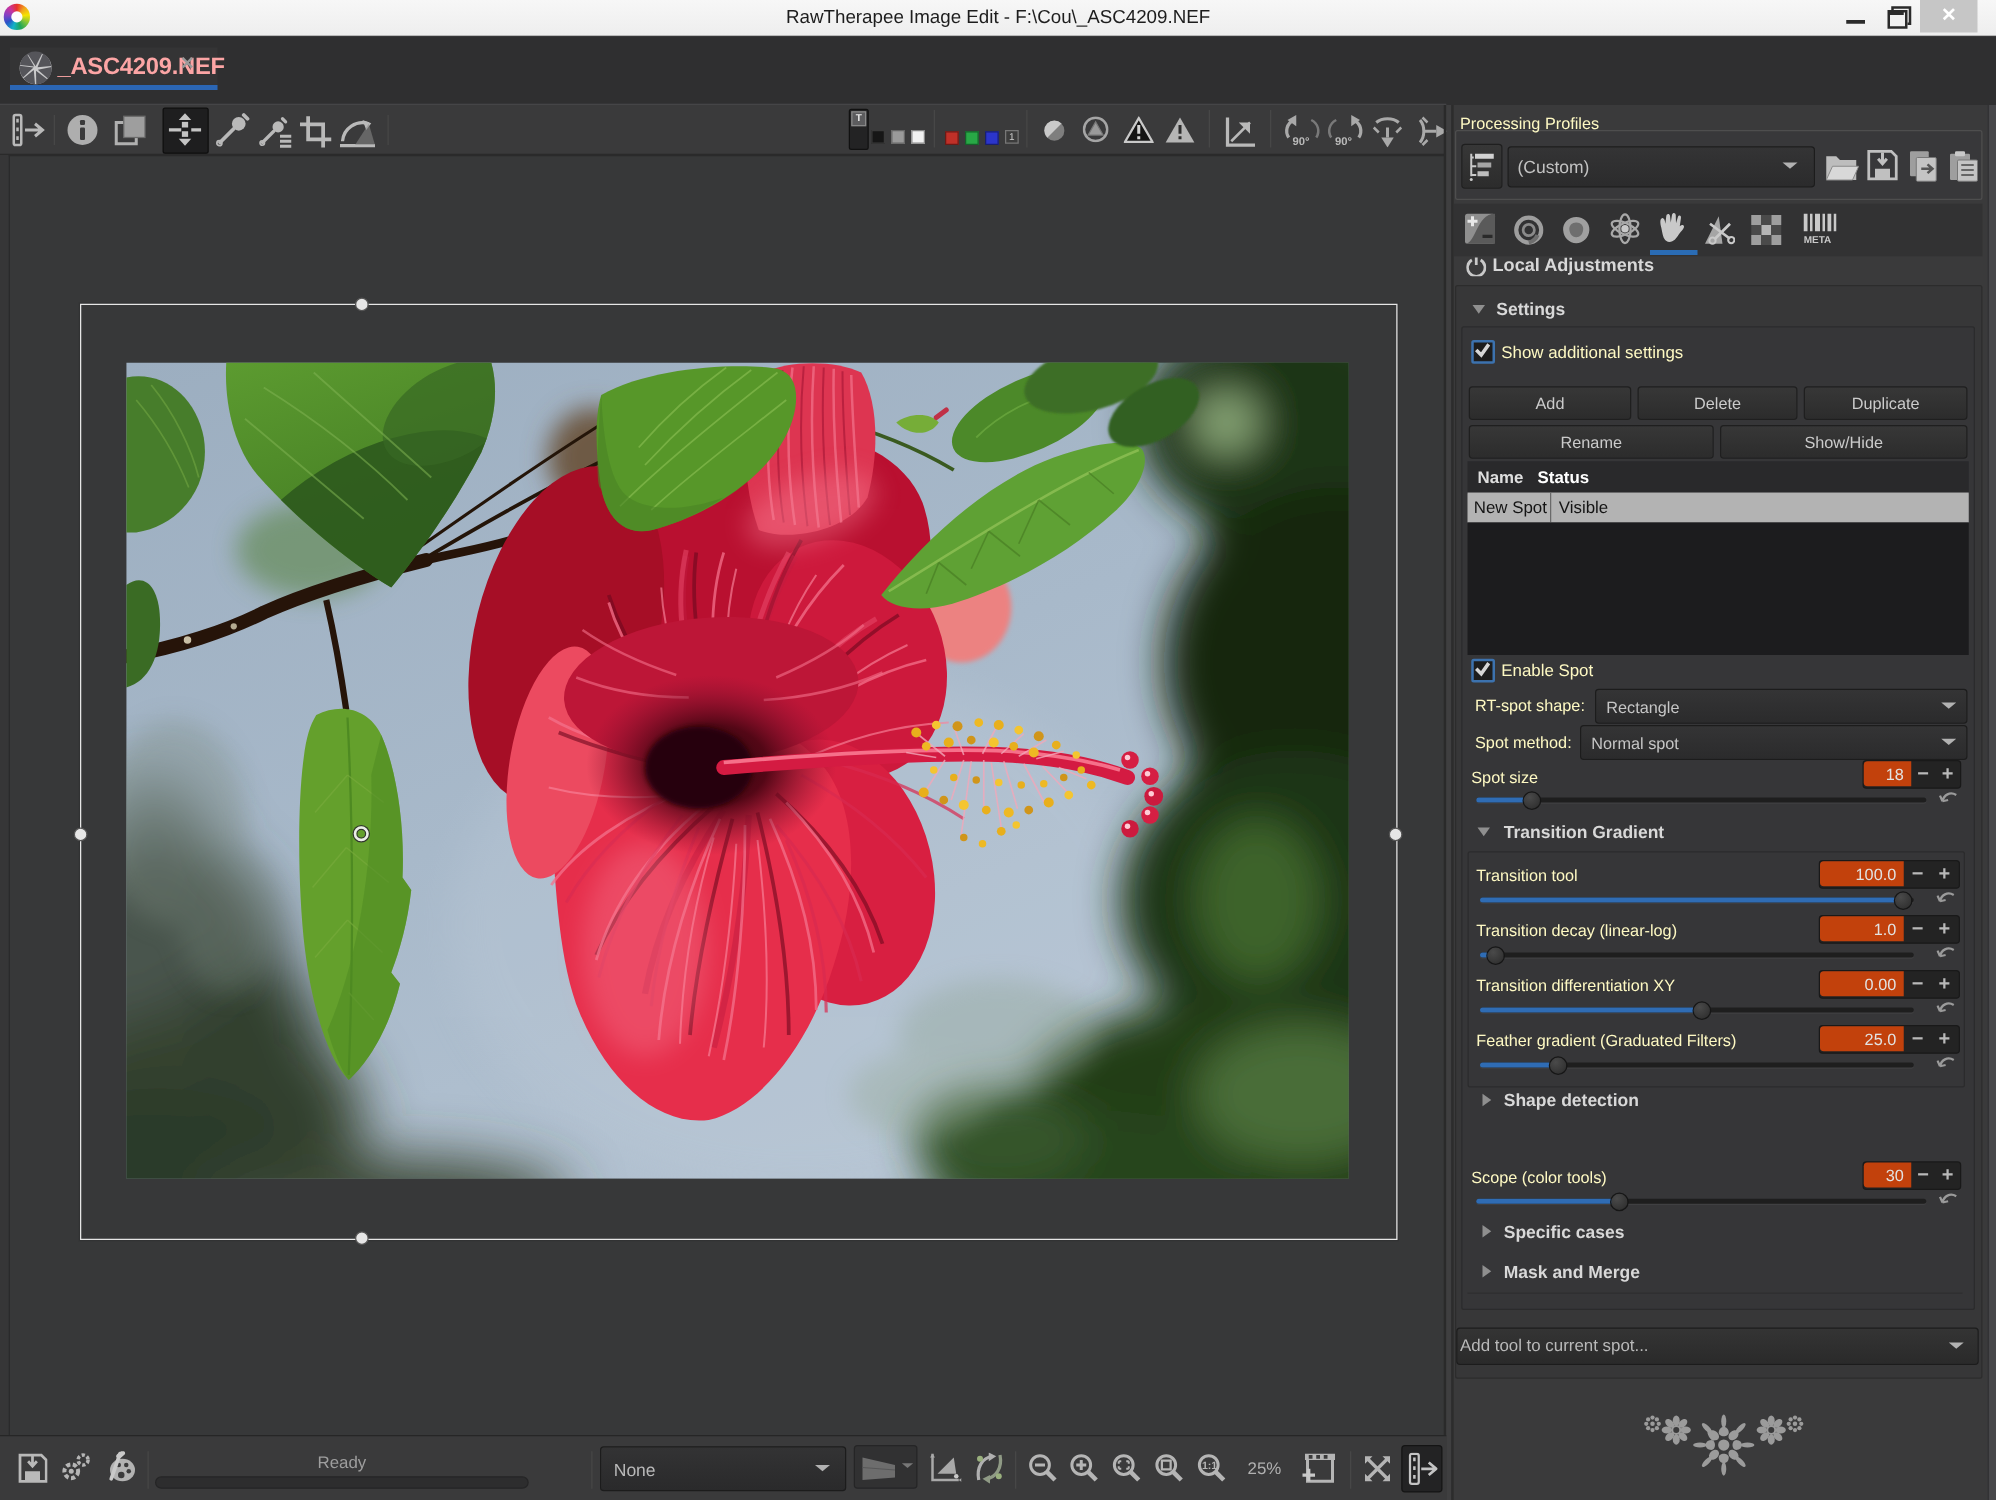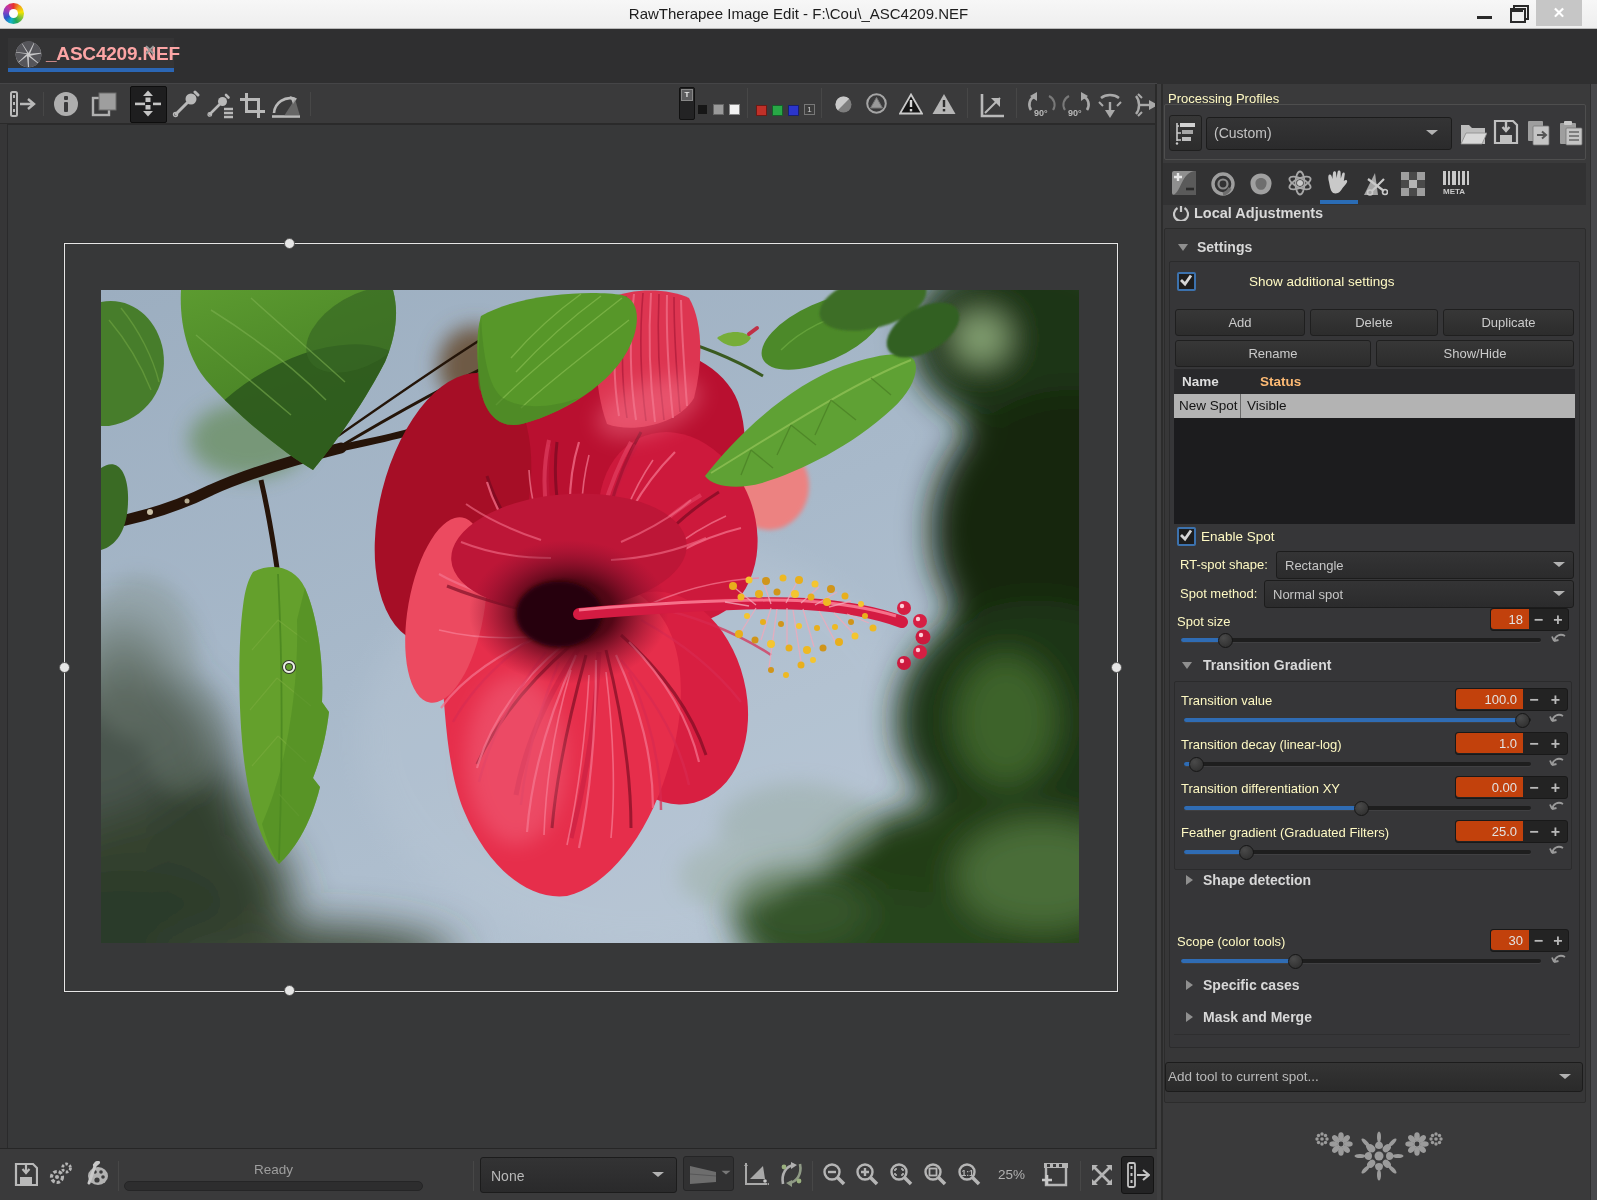--- a/index.html
+++ b/index.html
@@ -581,30 +581,30 @@
   <div class="abs" style="left:1px;top:144px;width:420px;height:873px;border:1px solid #2c2c2c;background:#373738;border-radius:2px;"></div>
 
   <div class="abs tri-dn" style="left:15px;top:160px;"></div>
   <div class="abs blbl" style="left:34px;top:155px;">Settings</div>
 
   <div class="abs" style="left:6px;top:177px;width:409px;height:785px;border:1px solid #2b2b2c;background:#363638;border-radius:2px;"></div>
   <div class="abs chk" style="left:14px;top:188px;"></div>
   <svg class="abs" style="left:15px;top:188px;" width="16" height="16" viewBox="0 0 16 16">
       <path d="M3 8 L7 12 L13 3.5" fill="none" stroke="#d6d6d6" stroke-width="2.8"></path>
     </svg>
-  <div class="abs lbl" style="left:38px;top:190px;font-size:13.5px;margin-left:48px;">Show additional settings</div>
+  <div class="abs lbl" style="left:38px;top:190px;font-size:13.5px;">Show additional settings</div>
   <div class="abs btn" style="left:12px;top:225px;width:130px;height:27px;line-height:26px;">Add</div>
   <div class="abs btn" style="left:147px;top:225px;width:128px;height:27px;line-height:26px;">Delete</div>
   <div class="abs btn" style="left:280px;top:225px;width:131px;height:27px;line-height:26px;">Duplicate</div>
   <div class="abs btn" style="left:12px;top:256px;width:196px;height:27px;line-height:26px;">Rename</div>
   <div class="abs btn" style="left:213px;top:256px;width:198px;height:27px;line-height:26px;">Show/Hide</div>
 
   <div class="abs" style="left:11px;top:285px;width:401px;height:25px;background:#29292b;border-bottom:1px solid #1a1a1a;"></div>
   <div class="abs" style="left:19px;top:290px;font-size:13.5px;font-weight:bold;color:#dedede;">Name</div>
-  <div class="abs" style="left:97px;top:290px;font-size:13.5px;font-weight:bold;color:#fdba74;">Status</div>
+  <div class="abs" style="left:67px;top:290px;font-size:13.5px;font-weight:bold;color:#ffffff;">Status</div>
   <div class="abs" style="left:11px;top:310px;width:401px;height:24px;background:#b3b3b3;"></div>
   <div class="abs" style="left:16px;top:314px;font-size:13.5px;color:#141414;">New Spot</div>
   <div class="abs" style="left:77px;top:310px;width:1px;height:24px;background:#6a6a6a;"></div>
   <div class="abs" style="left:84px;top:314px;font-size:13.5px;color:#141414;">Visible</div>
   <div class="abs" style="left:11px;top:334px;width:401px;height:106px;background:#1c1c1e;"></div>
 
   <div class="abs chk" style="left:14px;top:443px;"></div>
   <svg class="abs" style="left:15px;top:443px;" width="16" height="16" viewBox="0 0 16 16">
       <path d="M3 8 L7 12 L13 3.5" fill="none" stroke="#d6d6d6" stroke-width="2.8"></path>
     </svg>
@@ -628,21 +628,21 @@
   <div class="abs fill" style="left:18px;top:554px;width:44px;"></div>
   <div class="abs thumb" style="left:55px;top:549px;"></div>
   <svg class="abs" style="left:388px;top:548px;" width="16" height="14" viewBox="0 0 16 14">
       <path d="M14 4 C9 1 4 4 3 9 M3 9 L1 4.5 M3 9 L7.5 8" fill="none" stroke="#9a9a9a" stroke-width="1.8"></path>
     </svg>
 
   <div class="abs tri-dn" style="left:19px;top:578px;"></div>
   <div class="abs blbl" style="left:40px;top:573px;">Transition Gradient</div>
   <div class="abs" style="left:11px;top:597px;width:396px;height:187px;border:1px solid #2b2b2c;border-radius:2px;"></div>
 
-  <div class="abs lbl" style="left:18px;top:609px;">Transition value</div>
+  <div class="abs lbl" style="left:18px;top:609px;">Transition tool</div>
   <div class="abs" style="left:292px;top:604px;width:113px;height:23px;background:#232323;border:1px solid #191919;border-radius:3px;box-sizing:border-box;"></div>
   <div class="abs vbox" style="left:293px;top:605px;width:67px;height:20px;">100.0</div>
   <div class="abs pm" style="left:361px;top:607px;width:20px;">−</div>
   <div class="abs pm" style="left:382px;top:607px;width:21px;">+</div>
   <div class="abs track" style="left:21px;top:634px;width:347px;"></div>
   <div class="abs fill" style="left:21px;top:634px;width:338px;"></div>
   <div class="abs thumb" style="left:352px;top:629px;"></div>
   <svg class="abs" style="left:386px;top:628px;" width="16" height="14" viewBox="0 0 16 14">
       <path d="M14 4 C9 1 4 4 3 9 M3 9 L1 4.5 M3 9 L7.5 8" fill="none" stroke="#9a9a9a" stroke-width="1.8"></path>
     </svg>

